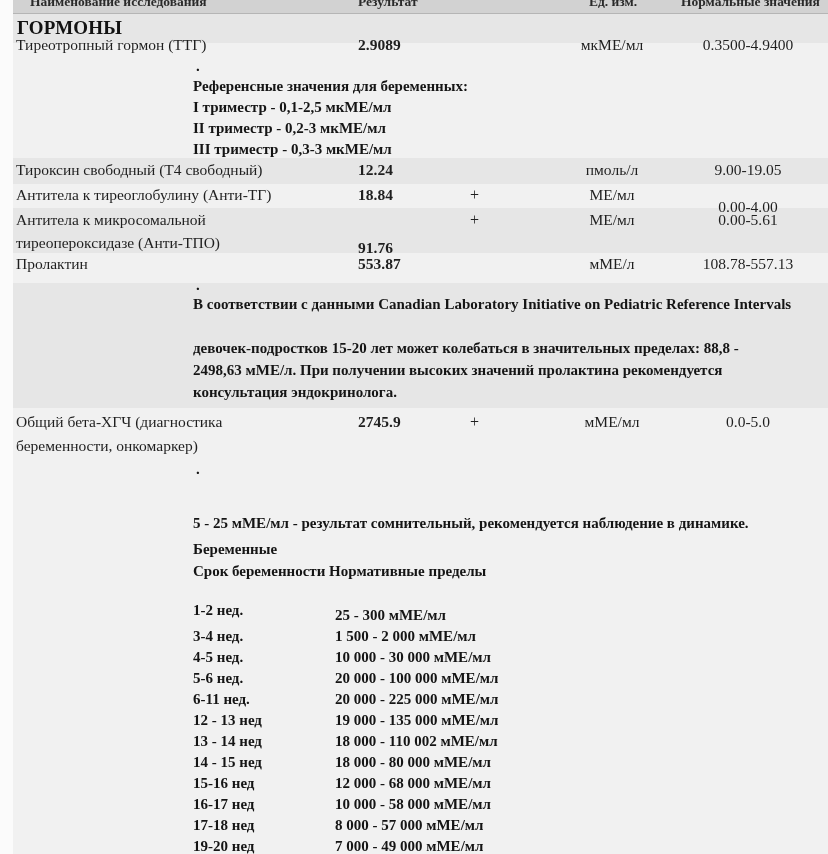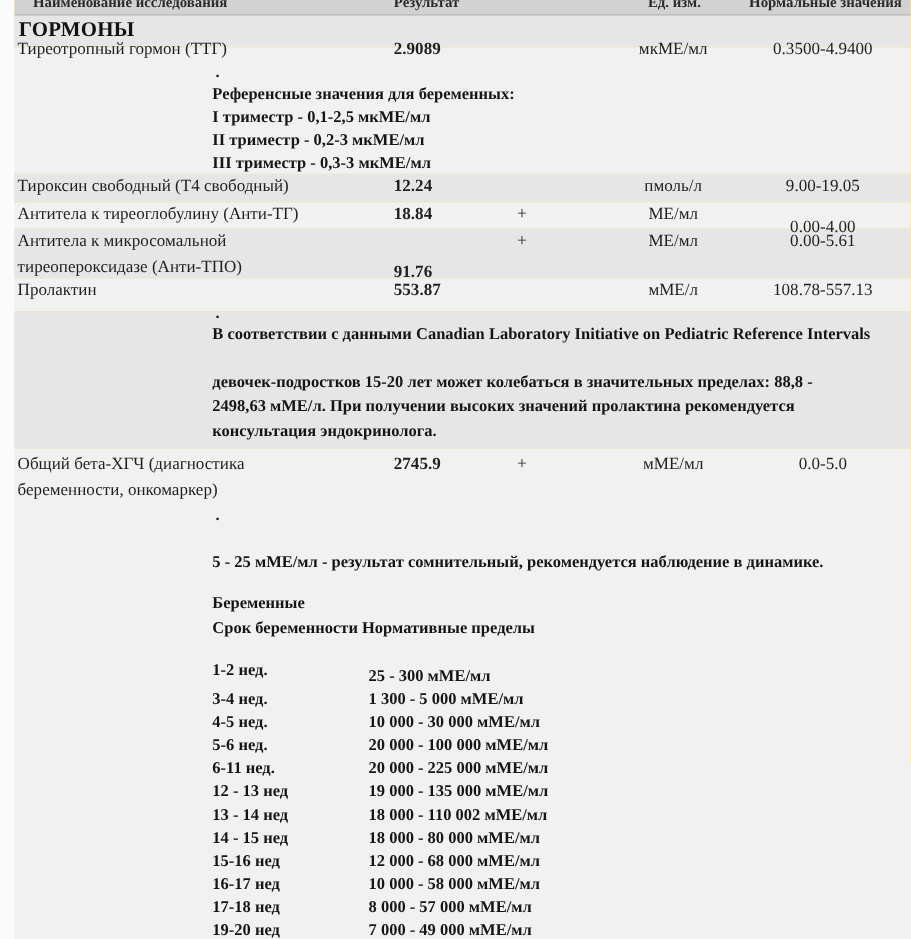--- a/index.html
+++ b/index.html
@@ -187,30 +187,30 @@
   <div class="note" style="top:384px;">консультация эндокринолога.</div>
 
   <div class="cell c-name" style="top:413px;">Общий бета-ХГЧ (диагностика</div>
   <div class="cell c-name" style="top:437px;">беременности, онкомаркер)</div>
   <div class="cell c-result" style="top:413px;">2745.9</div>
   <div class="cell c-flag" style="top:413px;">+</div>
   <div class="cell c-unit" style="top:413px;">мМЕ/мл</div>
   <div class="cell c-norm" style="top:413px;">0.0-5.0</div>
 
   <div class="note dot" style="top:461px;">.</div>
-  <div class="note" style="top:503px;">5 - 25 мМЕ/мл - результат сомнительный, рекомендуется наблюдение в динамике.</div>
+  <div class="note" style="top:515px;">5 - 25 мМЕ/мл - результат сомнительный, рекомендуется наблюдение в динамике.</div>
   <div class="note" style="top:541px;">Беременные</div>
   <div class="note" style="top:563px;">Срок беременности  Нормативные пределы</div>
 
   <div>
     <div class="wk-term" style="top:602px;text-align:right;">1-2 нед.</div>
     <div class="wk-range" style="top:607px;">25 - 300 мМЕ/мл</div>
 
     <div class="wk-term" style="top:628px;">3-4 нед.</div>
-    <div class="wk-range" style="top:628px;">1 300 - 5 000 мМЕ/мл</div>
+    <div class="wk-range" style="top:628px;">1 500 - 2 000 мМЕ/мл</div>
 
     <div class="wk-term" style="top:649px;">4-5 нед.</div>
     <div class="wk-range" style="top:649px;">10 000 - 30 000 мМЕ/мл</div>
 
     <div class="wk-term" style="top:670px;">5-6 нед.</div>
     <div class="wk-range" style="top:670px;">20 000 - 100 000 мМЕ/мл</div>
 
     <div class="wk-term" style="top:691px;">6-11 нед.</div>
     <div class="wk-range" style="top:691px;">20 000 - 225 000 мМЕ/мл</div>
 

